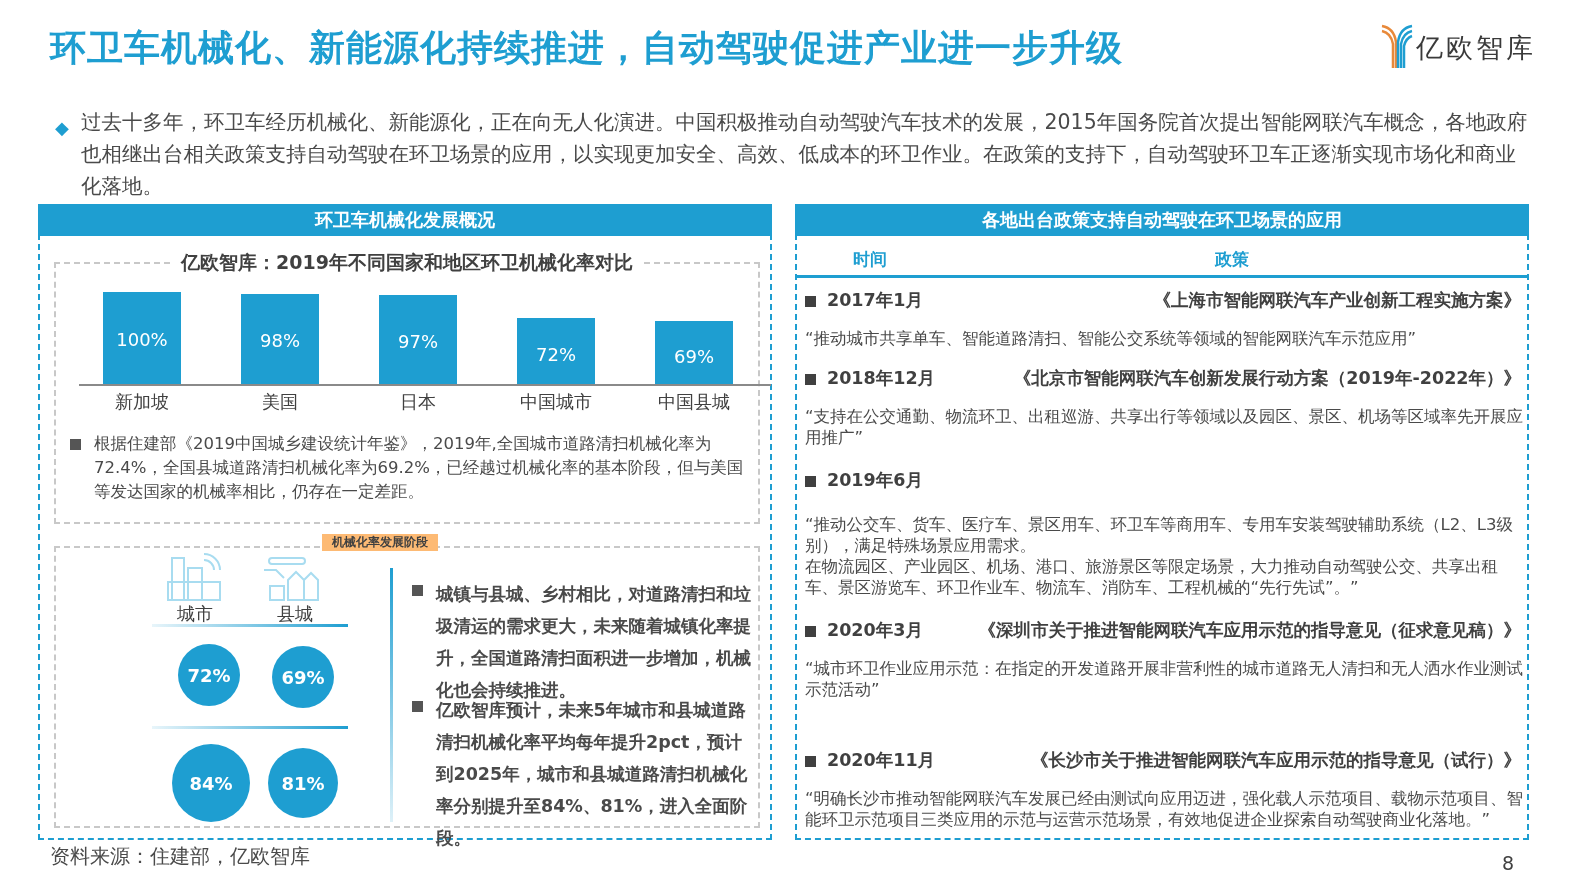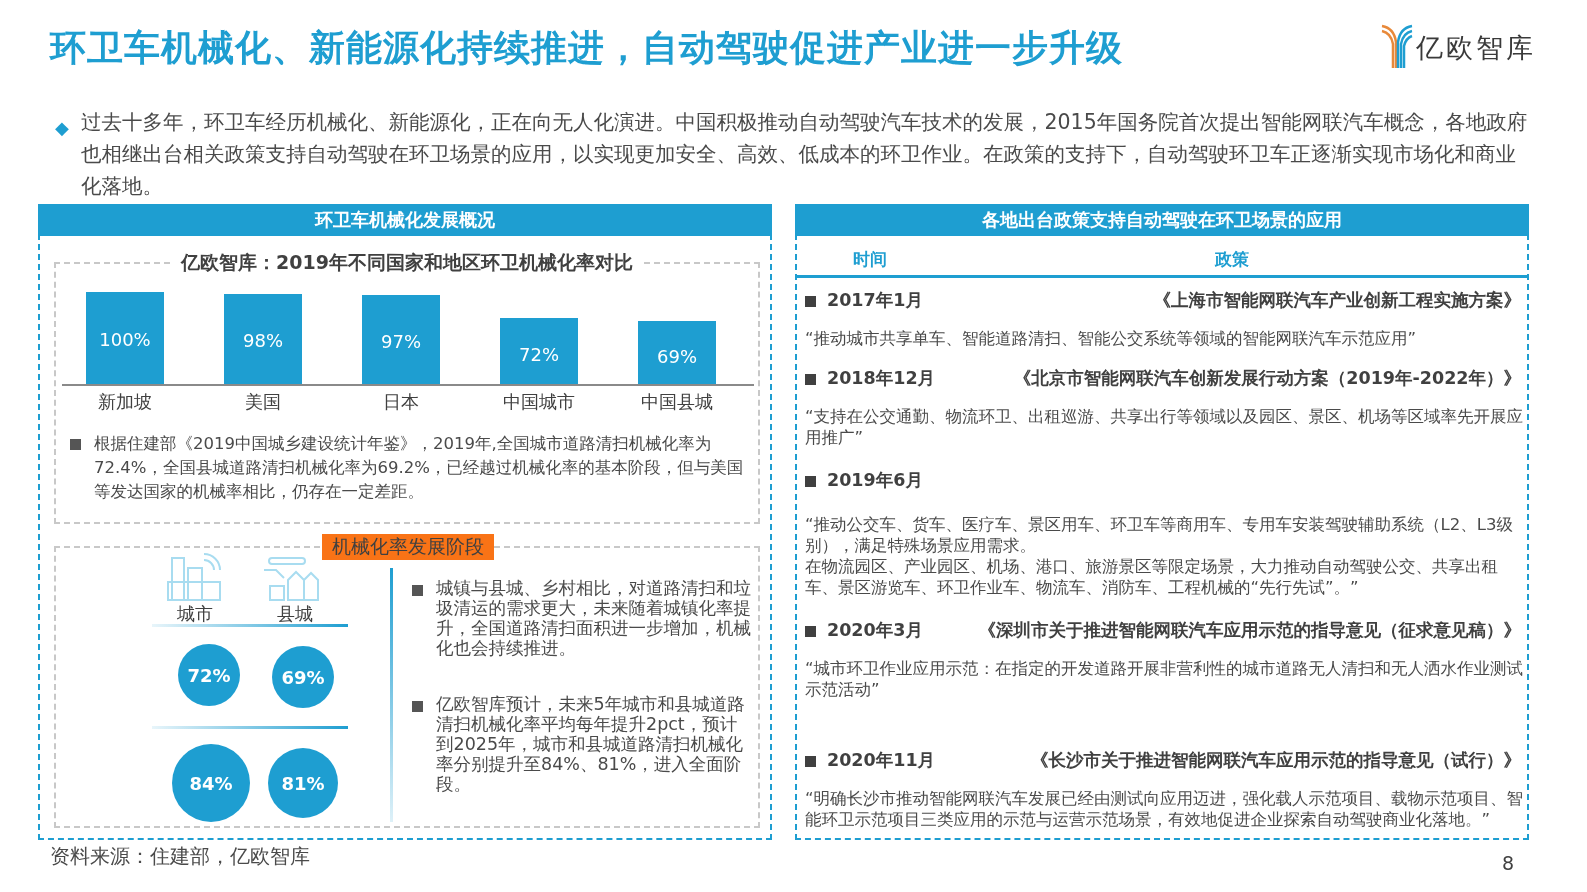--- a/index.html
+++ b/index.html
@@ -38,21 +38,21 @@
   
   .chart-box {
     position: absolute; left: 14px; top: 58px; width: 706px; height: 262px;
     border: 2px dashed #c8c8c8;
   }
   .chart-title {
     position: absolute; left: 0; right: 0; top: -14px; text-align: center;
     font-size: 19px; font-weight: bold; color: #404040;
   }
   .chart-title span { background: #fff; padding: 0 10px; }
-  .bars { position: absolute; left: 6px; top: 20px; width: 692px; height: 100px; }
+  .bars { position: absolute; left: 23px; top: 20px; width: 692px; height: 100px; }
   .bar-area { position: absolute; left: 0; top: 0; width: 692px; height: 100px; }
   .bar {
     position: absolute; bottom: 0; width: 78px; background: #1e9ed1; color: #fff;
     font-size: 18px; text-align: center;
   }
   .bar span { position: absolute; left: 0; right: 0; top: 40%; }
   .axis { position: absolute; left: 0; top: 100px; width: 692px; height: 2px; background: #8a8a8a; }
   .cat {
     position: absolute; top: 106px; width: 110px; text-align: center; font-size: 18px; color: #404040;
   }
@@ -61,41 +61,41 @@
   }
   .note .sq { position: absolute; left: 0; top: 7px; width: 11px; height: 11px; background: #555; }
   .note .txt { display: block; padding-left: 24px; }
 
   
   .stage-box {
     position: absolute; left: 14px; top: 342px; width: 706px; height: 282px;
     border: 2px dashed #c8c8c8; border-bottom: 2px dashed #c8c8c8;
   }
   .stage-title {
-    position: absolute; left: 266px; top: -14px; font-size: 19px; font-weight: normal; color: #404040;
-    background: #f97316; padding: 0 10px;
+    position: absolute; left: 266px; top: -14px; font-size: 12px; font-weight: bold; color: #404040;
+    background: #fdba74; padding: 0 10px;
   }
   .arrow-col {
     position: absolute; left: 8px; top: 6px; width: 86px; height: 266px;
   }
   .arrow-col svg { position: absolute; left: 0; top: 0; }
   .stage-label { position: absolute; left: 0; width: 86px; text-align: center; font-weight: bold; color: #1e9ed1; font-size: 17px; line-height: 22px; }
   .year-label { position: absolute; left: 0; width: 86px; text-align: center; color: #404040; font-size: 18px; }
 
   .col-head { position: absolute; top: 26px; font-size: 18px; color: #404040; text-align: center; width: 70px; margin-top: 28px; }
   .col-icon { position: absolute; top: 4px; }
   .hline { position: absolute; left: 96px; width: 196px; height: 3px;
     background: linear-gradient(90deg, rgba(30,158,209,0.1), #1e9ed1); }
   .circle {
     position: absolute; border-radius: 50%; background: #1e9ed1; color: #fff; font-weight: bold;
     font-size: 18px; display: flex; align-items: center; justify-content: center;
   }
   .vline { position: absolute; left: 334px; top: 20px; width: 3px; height: 254px;
     background: linear-gradient(180deg, #1e9ed1, rgba(30,158,209,0.15)); }
-  .stage-text { position: absolute; left: 356px; width: 340px; font-size: 17.5px; line-height: 20px; color: #4a4a4a; }
+  .stage-text { position: absolute; left: 356px; width: 340px; font-size: 17.5px; line-height: 32px; color: #4a4a4a; font-weight: bold; }
   .stage-text .sq { position: absolute; left: 0; top: 7px; width: 11px; height: 11px; background: #555; }
   .stage-text .txt { display: block; padding-left: 24px; }
 
   
   .tbl-head { position: absolute; left: 0; top: 36px; width: 730px; height: 38px; border-bottom: 3px solid #1e9ed1; }
   .th { position: absolute; top: 8px; font-size: 17px; font-weight: bold; color: #1e9ed1; }
   .policy { position: absolute; left: 8px; width: 720px; }
   .policy-row { position: relative; height: 26px; font-size: 17.5px; font-weight: bold; color: #404040; }
   .policy-row .sq { position: absolute; left: 0; top: 8px; width: 11px; height: 11px; background: #404040; }
   .policy-row .date { position: absolute; left: 22px; top: 0; white-space: nowrap; }

